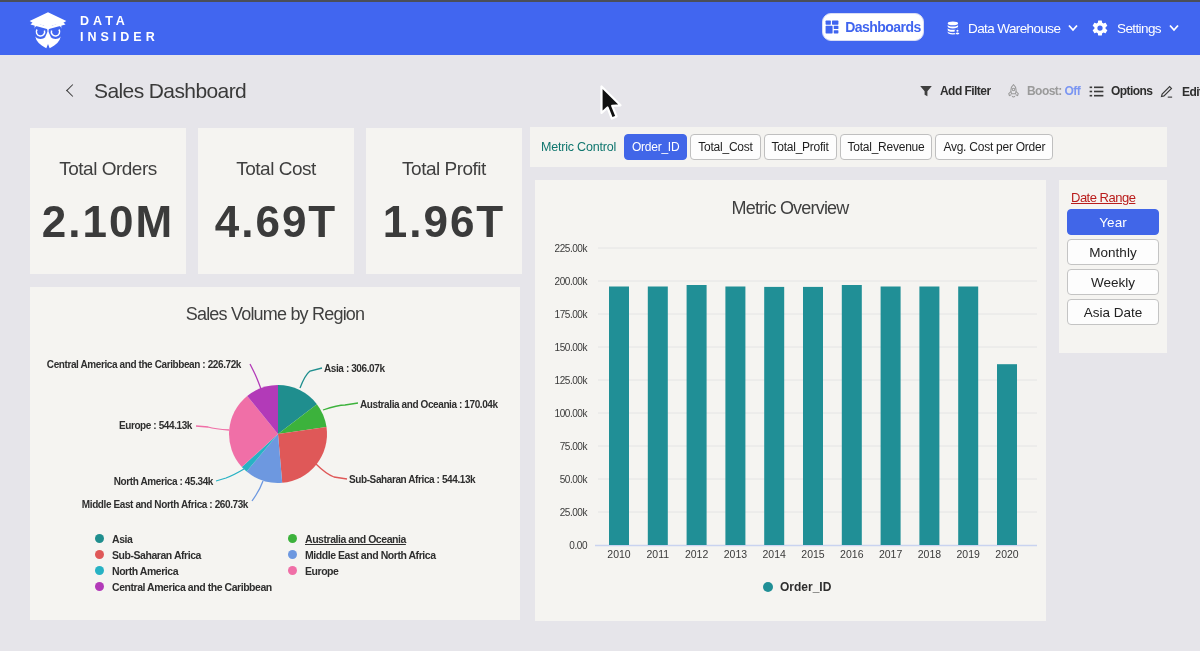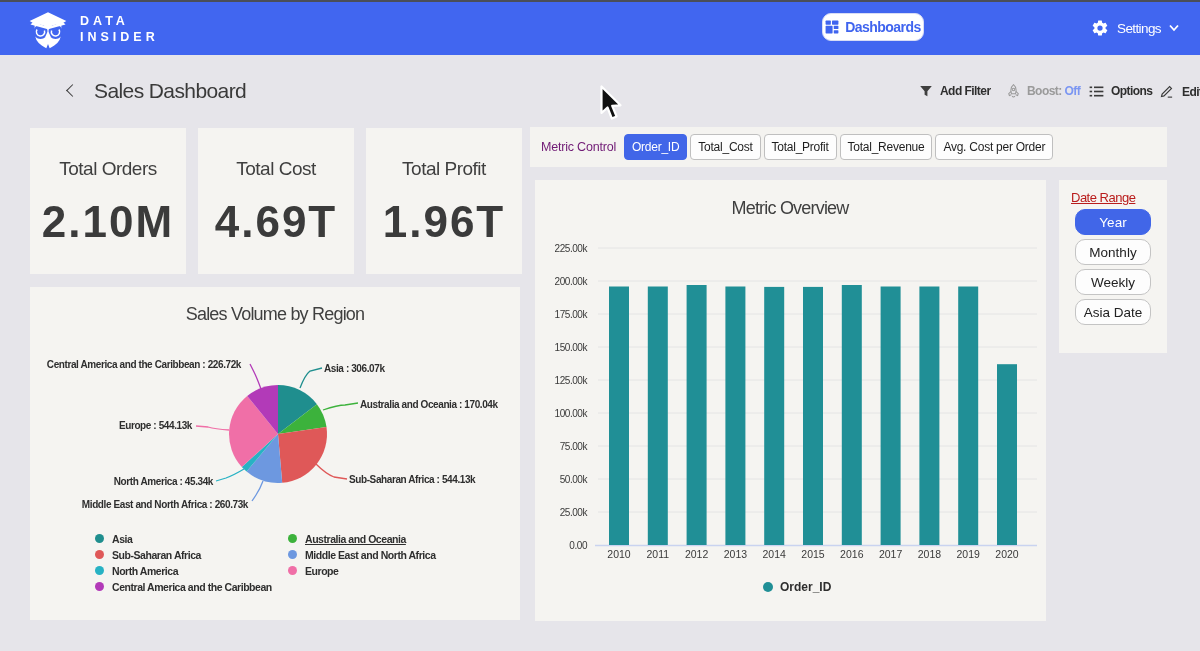--- a/index.html
+++ b/index.html
@@ -16,26 +16,26 @@
 
 .subheader { position:absolute; left:0; top:55px; width:1200px; height:64px;margin-left:36px; }
 .backarrow { position:absolute; left:32px; top:31px; width:9px; height:9px; border-left:1.8px solid #3a3a3a; border-bottom:1.8px solid #3a3a3a; transform:rotate(45deg); }
 .pagetitle { position:absolute; left:58px; top:24px; font-size:21px; letter-spacing:-0.6px; color:#3a3a3a; }
 .subact { position:absolute; top:29px; white-space:nowrap; font-size:12px; font-weight:bold; color:#2e2e2e; display:flex; align-items:center; letter-spacing:-0.55px; }
 .card { position:absolute; background:#f5f4f1; }
 .kpi { width:156px; height:146px; top:128px; text-align:center; }
 .kpi .t { margin-top:30px; font-size:19px; letter-spacing:-0.5px; color:#3f3f3f; }
 .kpi .v { margin-top:17px; font-size:44px; font-weight:bold; color:#3b3b3b; letter-spacing:2px; }
 .metricbar { position:absolute; left:530px; top:127px; width:637px; height:40px; background:#f4f3f0; display:flex; align-items:center; }
-.mlabel { font-size:12.5px; color:#701a75; margin-left:11px; margin-right:8px; white-space:nowrap; letter-spacing:-0.2px; }
+.mlabel { font-size:12.5px; color:#0f766e; margin-left:11px; margin-right:8px; white-space:nowrap; letter-spacing:-0.2px; }
 .mbtn { height:26px; white-space:nowrap; border:1px solid #bfbfbf; background:#fdfdfd; border-radius:4px; font-size:12px; letter-spacing:-0.25px; color:#1e1e1e; display:flex; align-items:center; padding:0 7px; margin-right:3px; }
 .mbtn.sel { background:#4166e8; border-color:#4166e8; color:#fff; }
 .daterange { left:1059px; top:180px; width:108px; height:173px; }
 .daterange .t { margin:10px 0 4px 12px; font-size:13px; letter-spacing:-0.5px; color:#b91c1c;text-decoration:underline; }
-.drbtn { width:76px; height:26px; margin:0 auto 4px auto; border:1px solid #c4c4c4; background:#fdfdfd; border-radius:10px; font-size:13.5px; color:#222; display:flex; align-items:center; justify-content:center; }
+.drbtn { width:92px; height:26px; margin:0 auto 4px auto; border:1px solid #c4c4c4; background:#fdfdfd; border-radius:4px; font-size:13.5px; color:#222; display:flex; align-items:center; justify-content:center; }
 .drbtn.sel { background:#4166e8; border-color:#4166e8; color:#fff; }
 </style>
 </head>
 <body>
 <div class="topline"></div>
 <div class="header">
   <svg class="logo" viewBox="0 0 48 48">
     <path d="M24 4 L46 14.5 L40 18 L40 28 Q40 38.5 31.5 43.8 Q27.5 46.2 26 47 L24 42 L22 47 Q20.5 46.2 16.5 43.8 Q8 38.5 8 28 L8 18 L2 14.5 Z" fill="#fff"></path>
     <circle cx="15" cy="27.5" r="8.6" fill="#4166f0"></circle>
     <circle cx="33" cy="27.5" r="8.6" fill="#4166f0"></circle>
@@ -48,20 +48,33 @@
   <div class="logotext">DATA<br>INSIDER</div>
   <div class="hbtn dashbtn"><svg width="14" height="14" viewBox="0 0 24 24" style="margin-right:6px">
         <g fill="#3f64ef">
           <rect x="1" y="1" width="9" height="7" rx="1"></rect>
           <rect x="12" y="1" width="11" height="7" rx="1"></rect>
           <rect x="1" y="10" width="12" height="13" rx="1"></rect>
           <rect x="15" y="10" width="8" height="5.5" rx="1"></rect>
           <rect x="15" y="17.5" width="8" height="5.5" rx="1"></rect>
         </g>
       </svg>Dashboards</div>
+  <div class="hbtn hdw"><svg width="15" height="14" viewBox="0 0 24 23" style="margin-right:7px">
+        <g fill="#fff">
+          <ellipse cx="11" cy="4" rx="8.5" ry="3"></ellipse>
+          <path d="M2.5 6 q0 3 8.5 3 q8.5 0 8.5 -3 v3.2 q0 3 -8.5 3 q-8.5 0 -8.5 -3z"></path>
+          <path d="M2.5 11.5 q0 3 8.5 3 q8.5 0 8.5 -3 v3.2 q0 3 -8.5 3 q-8.5 0 -8.5 -3z"></path>
+          <path d="M2.5 17 q0 3 8.5 3 q8.5 0 8.5 -3 v2 q0 3 -8.5 3 q-8.5 0 -8.5 -3z"></path>
+        </g>
+        <circle cx="18.5" cy="17.5" r="4.8" fill="#4166f0"></circle>
+        <circle cx="18.5" cy="16" r="1.7" fill="#fff"></circle>
+        <path d="M15.2 20.5 q3.3 -3.4 6.6 0 a4.8 4.8 0 0 1 -6.6 0z" fill="#fff"></path>
+      </svg>Data Warehouse<svg width="12" height="8" viewBox="0 0 12 8" style="margin-left:7px">
+        <path d="M2 1.5 L6 6 L10 1.5" stroke="#fff" stroke-width="1.8" fill="none"></path>
+      </svg></div>
   <div class="hbtn hset"><svg width="18" height="18" viewBox="0 0 24 24" style="margin-right:8px">
         <path fill="#fff" d="M19.4 13c.04-.33.06-.66.06-1s-.02-.67-.07-1l2.11-1.65c.19-.15.24-.42.12-.64l-2-3.46c-.12-.22-.39-.3-.61-.22l-2.49 1c-.52-.4-1.08-.73-1.69-.98l-.38-2.65A.49.49 0 0 0 14 2h-4c-.25 0-.46.18-.49.42l-.38 2.65c-.61.25-1.17.59-1.69.98l-2.49-1c-.23-.09-.49 0-.61.22l-2 3.46c-.13.22-.07.49.12.64L4.57 11c-.05.33-.07.66-.07 1s.02.67.07 1l-2.11 1.65c-.19.15-.24.42-.12.64l2 3.46c.12.22.39.3.61.22l2.49-1c.52.4 1.08.73 1.69.98l.38 2.65c.03.24.24.42.49.42h4c.25 0 .46-.18.49-.42l.38-2.65c.61-.25 1.17-.59 1.69-.98l2.49 1c.23.09.49 0 .61-.22l2-3.46c.12-.22.07-.49-.12-.64L19.4 13zM12 15.5A3.5 3.5 0 1 1 12 8.5a3.5 3.5 0 0 1 0 7z"></path>
       </svg>Settings<svg width="12" height="8" viewBox="0 0 12 8" style="margin-left:7px">
         <path d="M2 1.5 L6 6 L10 1.5" stroke="#fff" stroke-width="1.8" fill="none"></path>
       </svg></div>
 </div>
 <div class="subheader">
   <div class="backarrow"></div>
   <div class="pagetitle">Sales Dashboard</div>
   <div class="subact" style="left:883px;"><svg width="14" height="14" viewBox="0 0 24 24" style="margin-right:7px">

